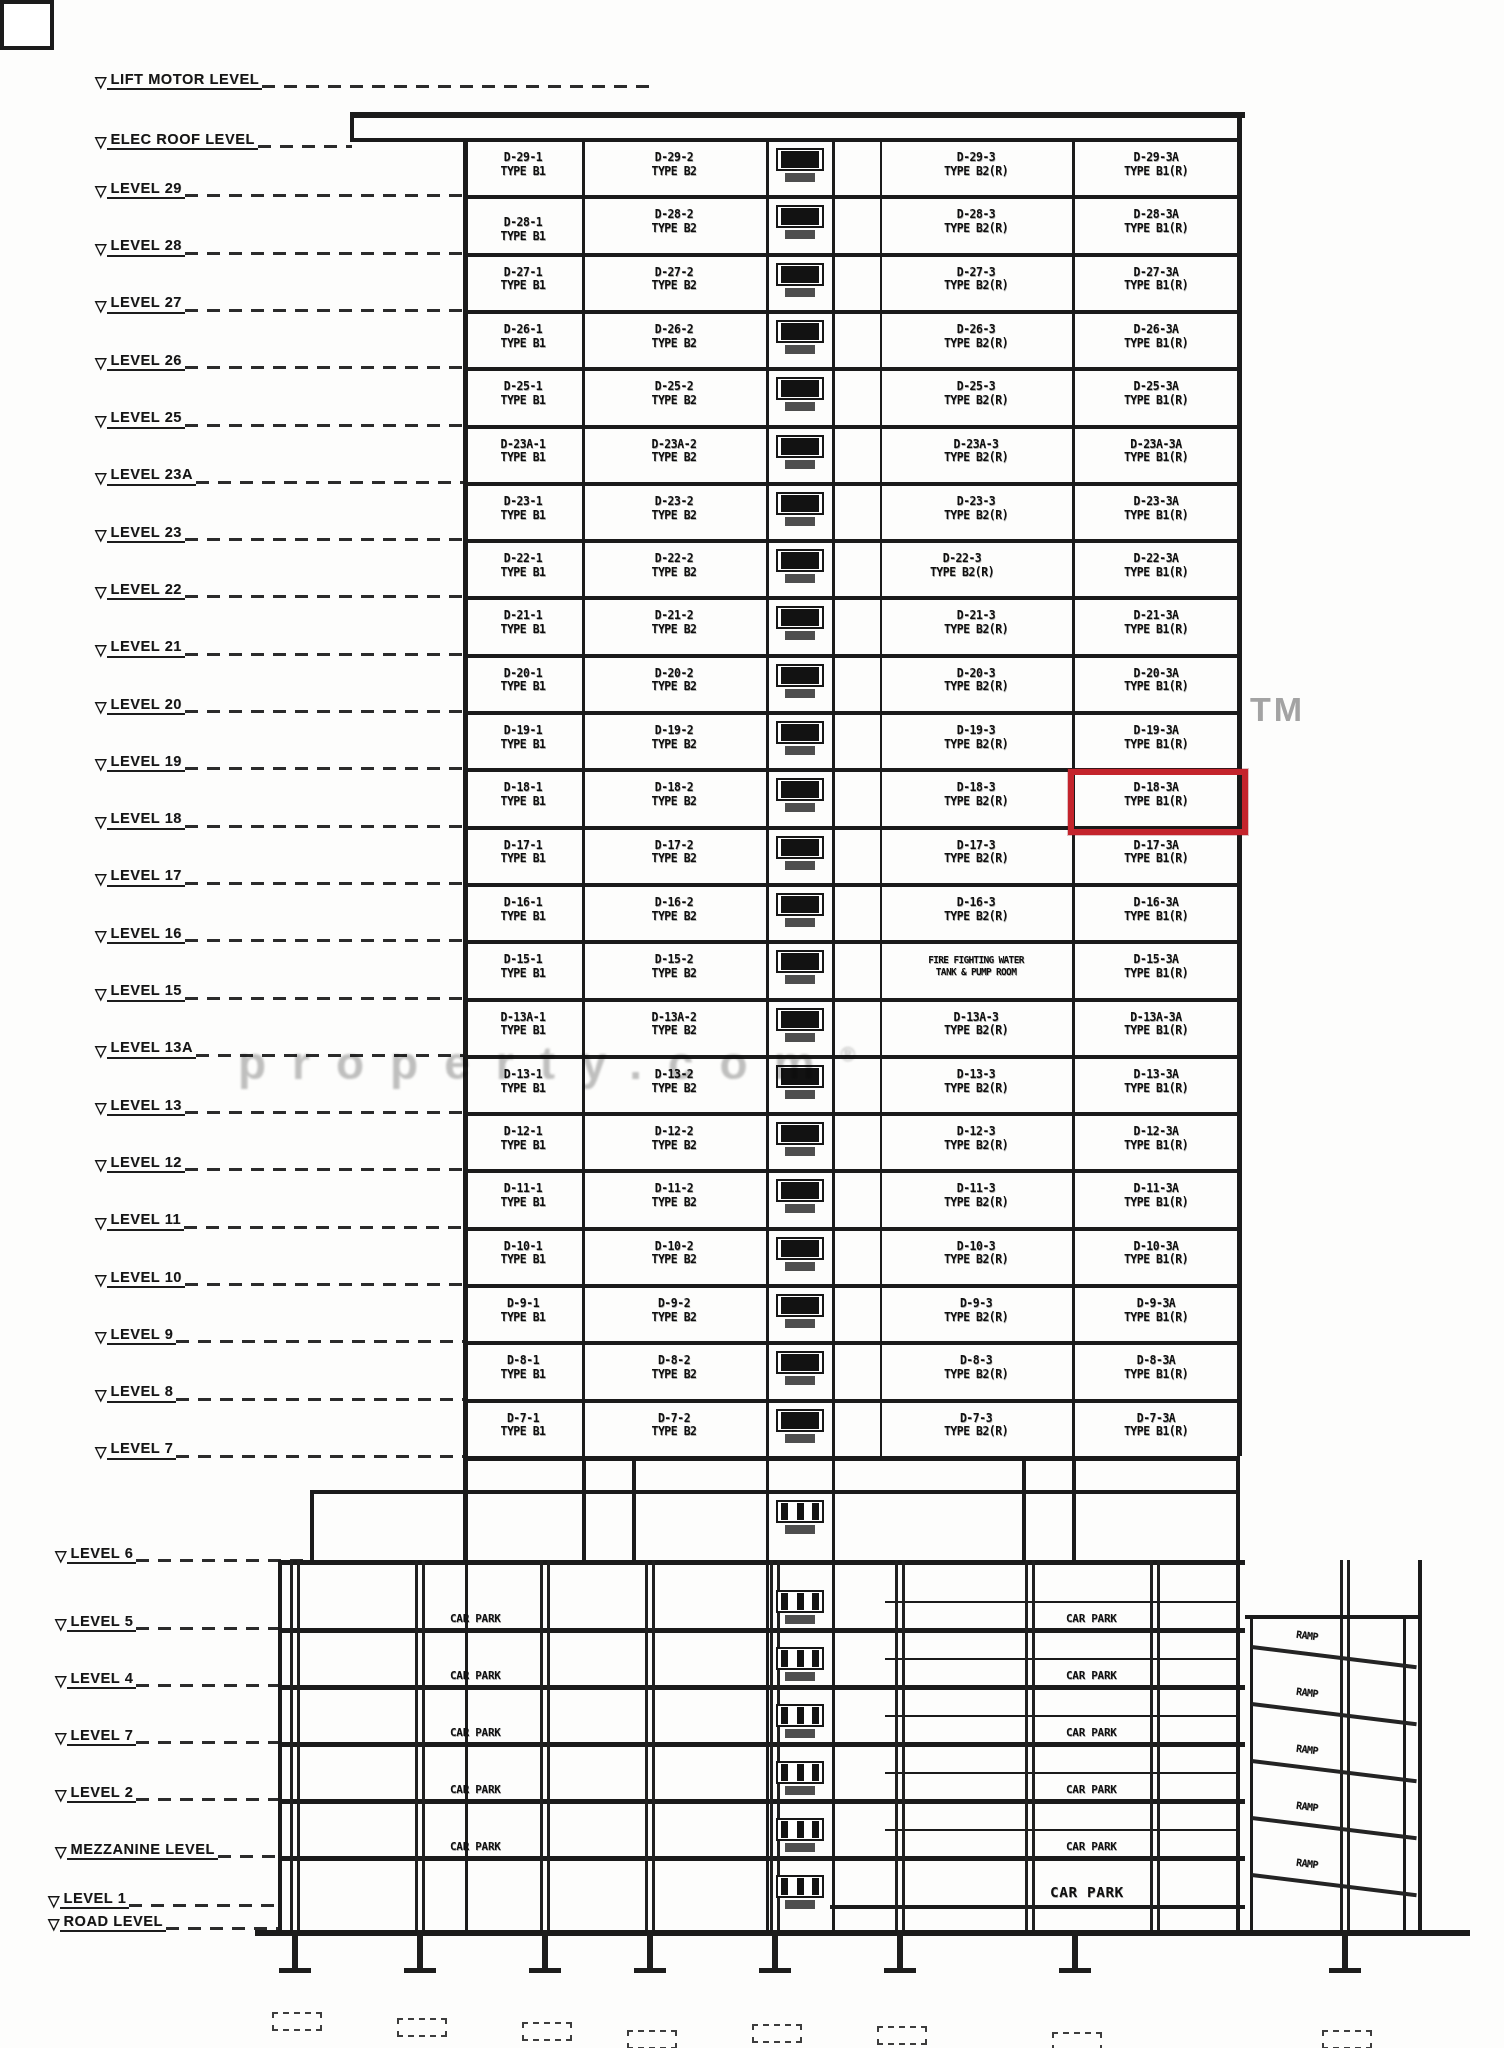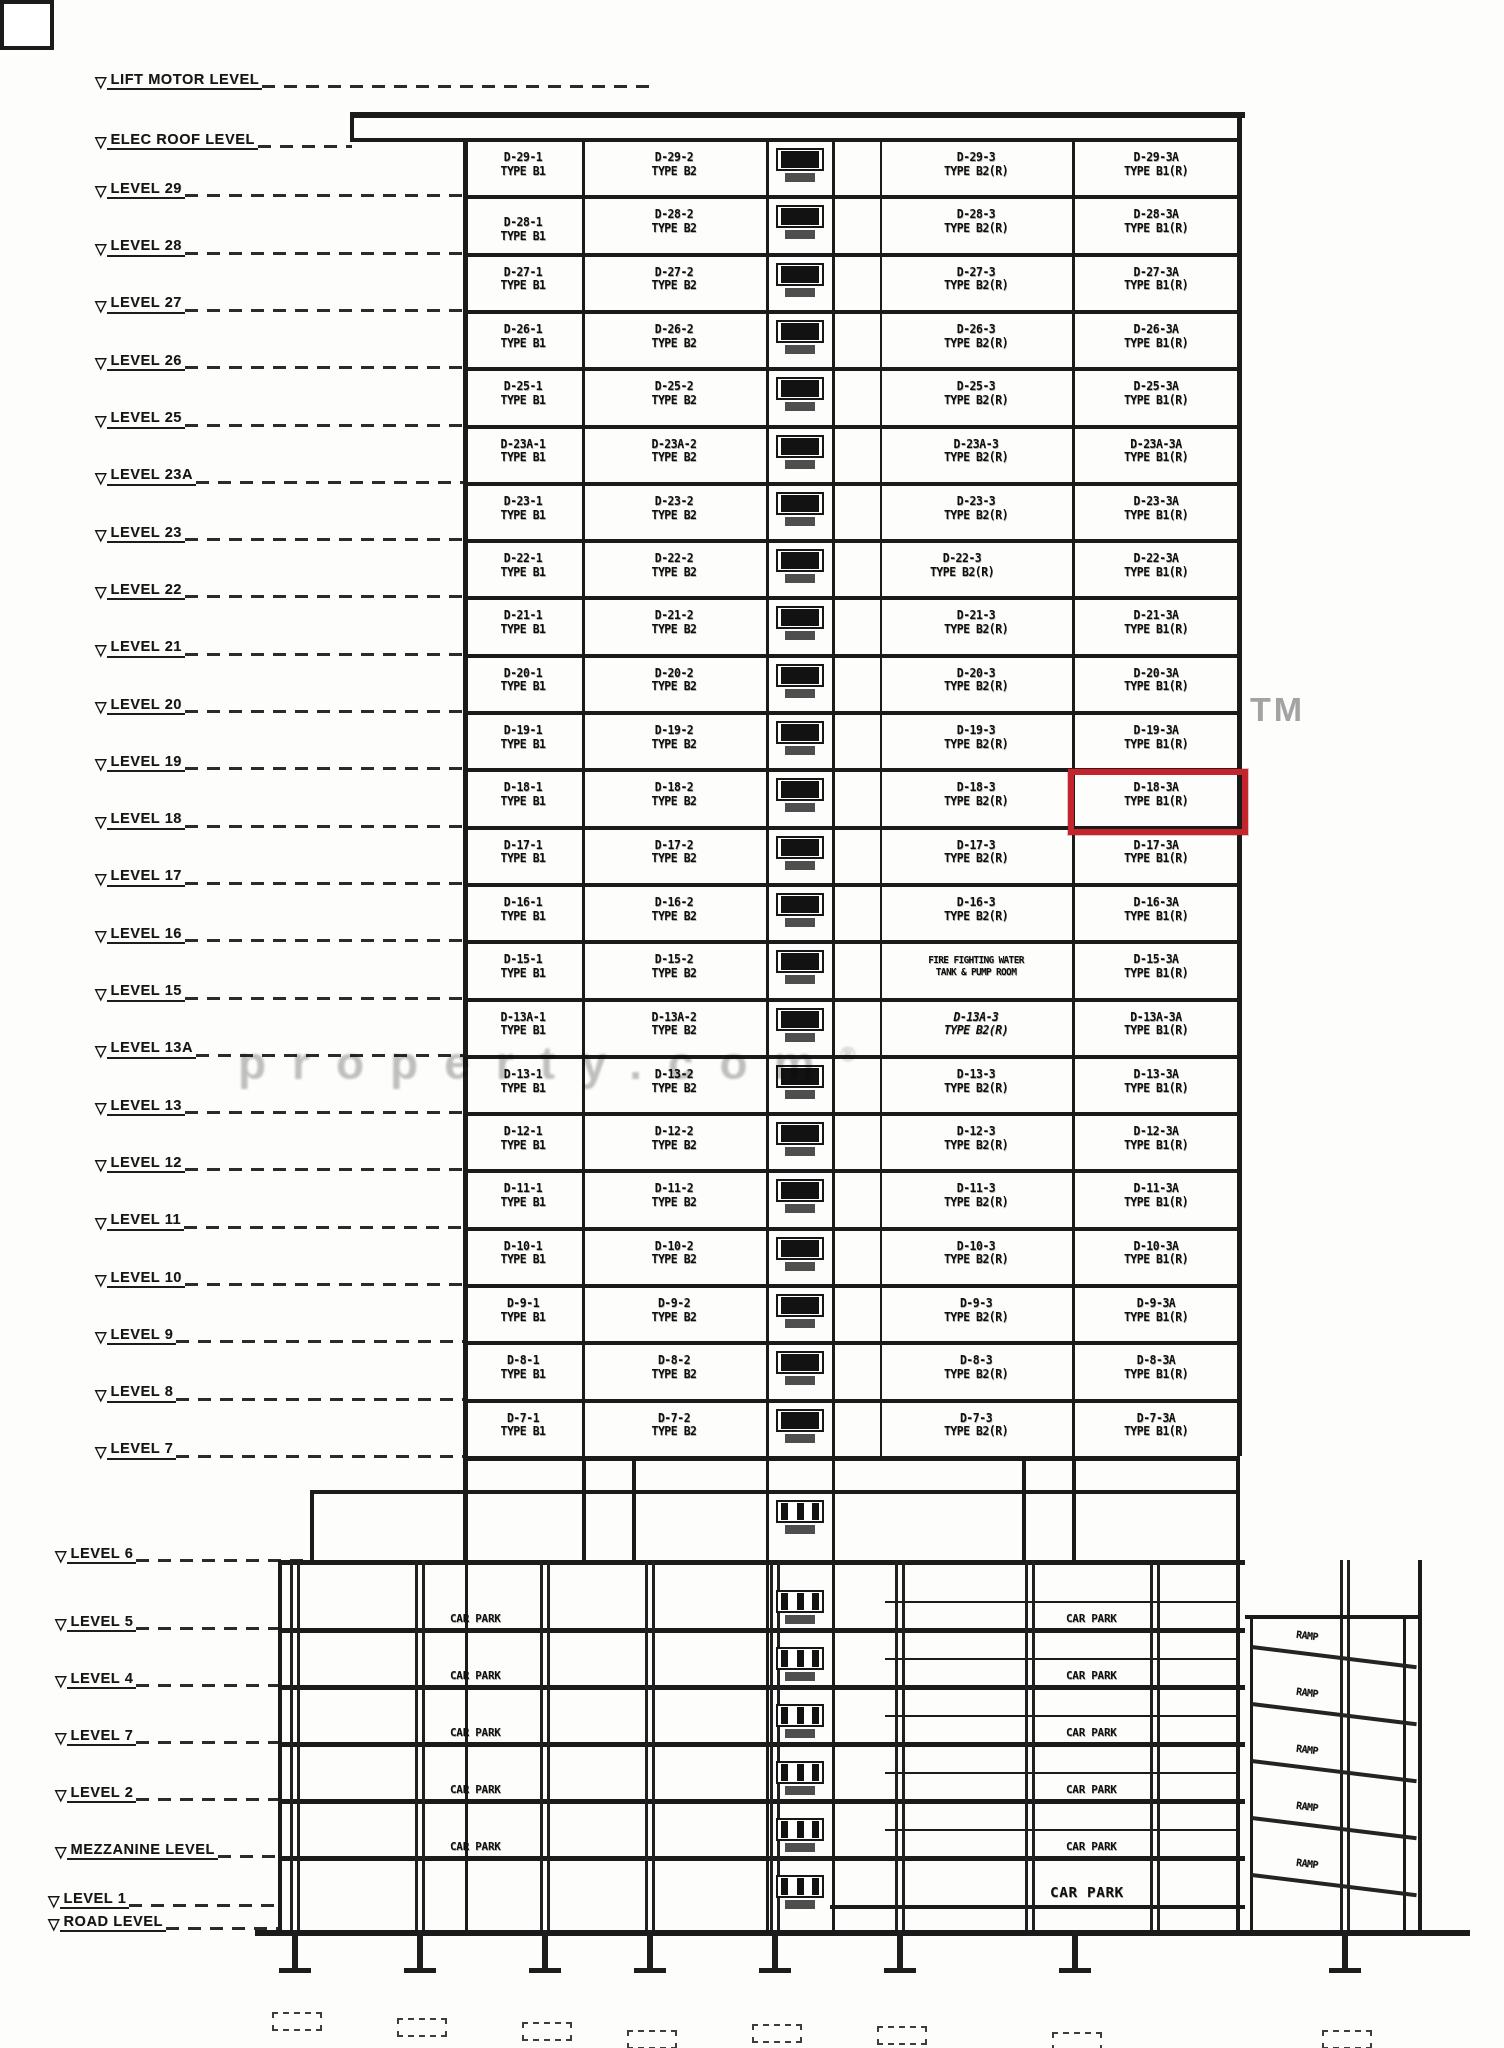--- a/index.html
+++ b/index.html
@@ -757,21 +757,21 @@
         <div class="utype">TYPE B1(R)</div>
       </div>
       <div class="ucell" style="left: 466px; top: 1010.5px; width: 114px;">
         <div class="uid">D-13A-1</div>
         <div class="utype">TYPE B1</div>
       </div>
       <div class="ucell" style="left: 585px; top: 1010.5px; width: 178px;">
         <div class="uid">D-13A-2</div>
         <div class="utype">TYPE B2</div>
       </div>
-      <div class="ucell" style="left: 880px; top: 1010.5px; width: 192px; font-style: italic;">
+      <div class="ucell" style="left: 880px; top: 1010.5px; width: 192px;">
         <div class="uid">D-13A-3</div>
         <div class="utype">TYPE B2(R)</div>
       </div>
       <div class="ucell" style="left: 1074px; top: 1010.5px; width: 164px;">
         <div class="uid">D-13A-3A</div>
         <div class="utype">TYPE B1(R)</div>
       </div>
       <div class="ucell" style="left: 466px; top: 1067.8px; width: 114px;">
         <div class="uid">D-13-1</div>
         <div class="utype">TYPE B1</div>

